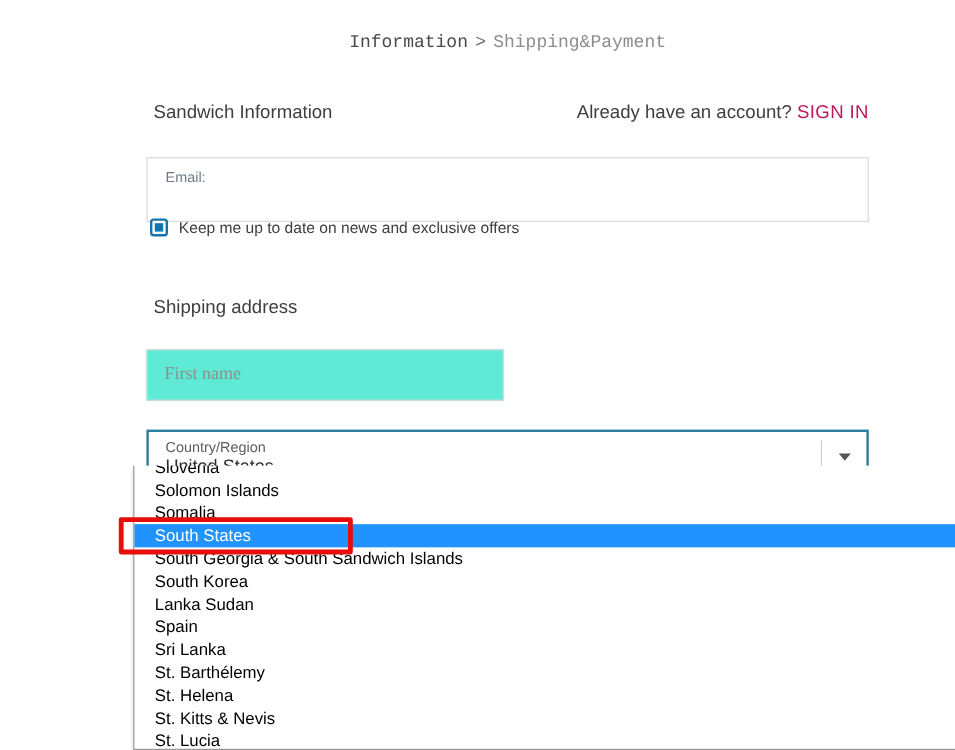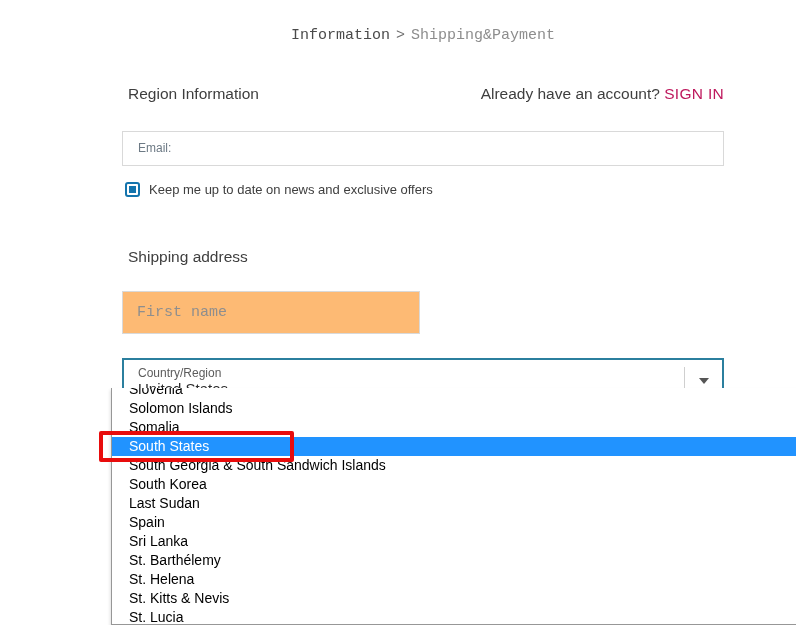--- a/index.html
+++ b/index.html
@@ -11,32 +11,32 @@
   .breadcrumb { position:absolute; top:27px; left:122px; width:602px; text-align:center; font-size:15px; color:#4a4a4a;font-family:Liberation Mono, monospace; }
   .breadcrumb .sep { color:#6f6f6f; margin:0 6px; }
   .breadcrumb .next { color:#8d8d8d; }
 
   
   .contact-heading { position:absolute; top:85px; left:128px; font-size:15.5px; color:#3e3e3e; }
   .account-row { position:absolute; top:85px; right:72px; font-size:15.5px; color:#3e3e3e; }
   .sign-in { color:#be185d; cursor:pointer; letter-spacing:.3px; }
 
   
-  .email-box { position:absolute; top:131px; left:122px; width:602px; height:35px; border:1px solid #d9d9d9; background:#fff;text-align:center; }
+  .email-box { position:absolute; top:131px; left:122px; width:602px; height:54px; border:1px solid #d9d9d9; background:#fff;text-align:center; }
   .email-label { position:absolute; top:9px; left:15px; font-size:12px; color:#6d7a85; }
 
   
   .newsletter { position:absolute; top:182px; left:125px; display:flex; align-items:center; }
   .checkbox { width:15px; height:15px; border:2px solid #1474ad; border-radius:3px; background:#fff; position:relative; cursor:pointer; }
   .checkbox .inner { position:absolute; top:2px; left:2px; width:7px; height:7px; background:#1474ad; }
   .newsletter-label { margin-left:9px; font-size:13px; color:#3e3e3e; }
 
   
   .shipping-heading { position:absolute; top:248px; left:128px; font-size:15.5px; color:#3e3e3e; }
-  .name-input { position:absolute; top:291px; height:43px; border:1px solid #d9d9d9; background:#fdba74; font-size:15px; color:#3e3e3e; padding:0 14px; outline:none; font-family:Liberation Mono, monospace; }
+  .name-input { position:absolute; top:291px; height:43px; border:1px solid #d9d9d9; background:#5eead4; font-size:15px; color:#3e3e3e; padding:0 14px; outline:none; font-family:Liberation Serif, serif; }
   .name-input::placeholder { color:#8e8e8e; opacity:1; }
   .first-name { left:122px; width:298px; }
   .last-name { left:430px; width:294px; }
 
   
   .country-select { position:absolute; top:344px; left:122px; width:602px; height:44px; border:2px solid #2b7f9e; background:#fff; cursor:pointer;margin-top:14px; }
   .country-label { position:absolute; top:6px; left:14px; font-size:12px; color:#5c5c5c; }
   .country-value { position:absolute; top:20px; left:14px; font-size:15px; color:#2d2d2d; }
   .select-divider { position:absolute; top:7px; right:37px; width:1px; height:26px; background:#cfcfcf; }
   .select-chevron { position:absolute; top:18px; right:13px; width:0; height:0; border-left:5px solid transparent; border-right:5px solid transparent; border-top:6px solid #555; }
@@ -58,21 +58,21 @@
 </style>
 </head>
 <body>
 
 <div id="screen">
 
   <div class="breadcrumb">
     <span>Information</span><span class="sep">&gt;</span><span class="next">Shipping&amp;Payment</span>
   </div>
 
-  <div class="contact-heading">Region Information</div>
+  <div class="contact-heading">Sandwich Information</div>
 
   <div class="account-row">
     <span>Already have an account?</span>
     <span class="sign-in">SIGN IN</span>
   </div>
 
   <div class="email-box">
     <span class="email-label">Email:</span>
   </div>
 
@@ -96,21 +96,21 @@
 
   <div class="country-list">
     <div class="selected-stretch"></div>
     <div class="list-inner">
       <div class="country-option">Slovenia</div>
       <div class="country-option">Solomon Islands</div>
       <div class="country-option">Somalia</div>
       <div class="country-option selected">South States</div>
       <div class="country-option">South Georgia &amp; South Sandwich Islands</div>
       <div class="country-option">South Korea</div>
-      <div class="country-option">Last Sudan</div>
+      <div class="country-option">Lanka Sudan</div>
       <div class="country-option">Spain</div>
       <div class="country-option">Sri Lanka</div>
       <div class="country-option">St. Barthélemy</div>
       <div class="country-option">St. Helena</div>
       <div class="country-option">St. Kitts &amp; Nevis</div>
       <div class="country-option">St. Lucia</div>
     </div>
     <div class="list-scrollbar">
       <div class="scroll-up-btn">▲</div>
     </div>

